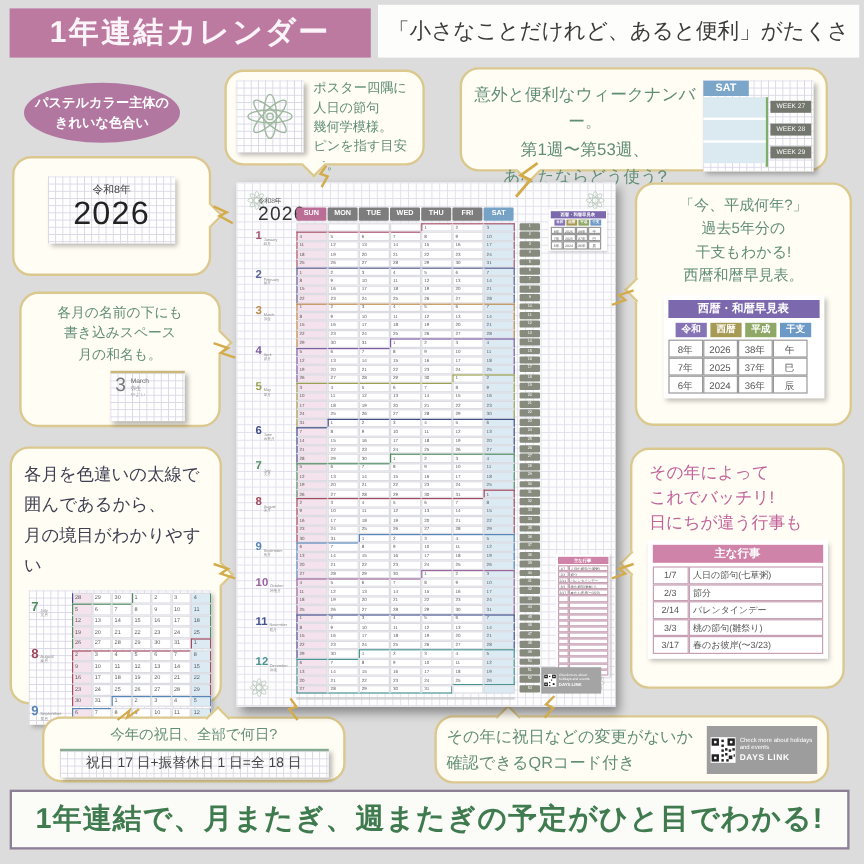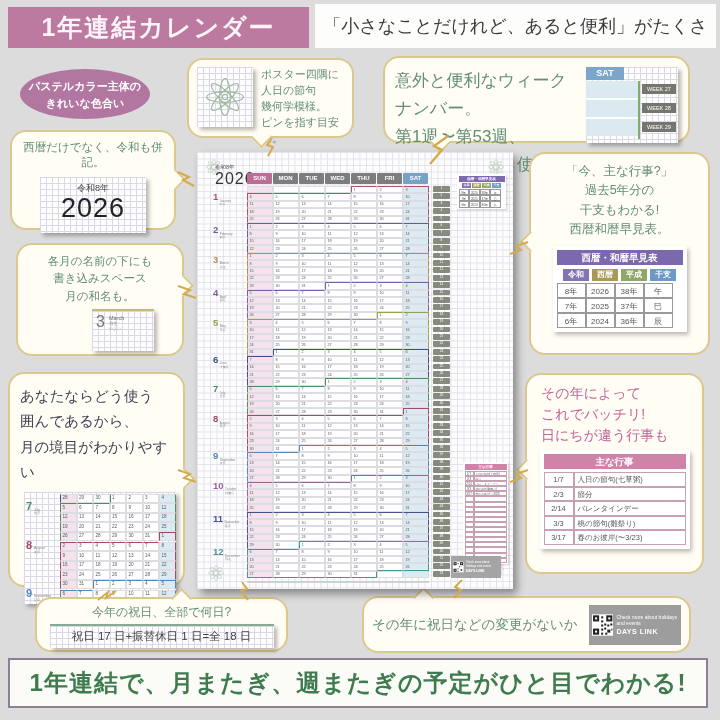--- a/index.html
+++ b/index.html
@@ -90,21 +90,20 @@
   <div class="title-banner">1年連結カレンダー</div>
   <div class="tagline-banner">「小さなことだけれど、あると便利」がたくさん</div>
 
   <div class="ellipse-badge">
     <div>パステルカラー主体の</div>
     <div>きれいな色合い</div>
   </div>
 
   <div class="bubble" style="left:10px;top:130px;width:166px;height:100px;padding:8px 6px;">
     <div class="tail tail-r" style="top:42%;"></div>
-    <div class="green" style="font-size:11.5px;text-align:center;">西暦だけでなく、令和も併記。</div>
     <div class="paper" style="width:106px;height:56px;margin:7px auto 0;text-align:center;">
       <div style="font-size:9px;color:#444;padding-top:5px;">令和8年</div>
       <div style="font-size:27px;color:#222;line-height:1;letter-spacing:1px;">2026</div>
     </div>
   </div>
 
   <div class="bubble" style="left:187px;top:58px;width:167px;height:80px;padding:7px 8px;display:flex;gap:8px;">
     <div class="tail tail-b" style="left:40%;"></div>
     <div class="paper" style="width:56px;height:60px;flex:none;display:flex;align-items:center;justify-content:center;">
       <svg class="flw" width="40" height="40" viewBox="0 0 24 24">
@@ -120,42 +119,42 @@
     <div class="green" style="font-size:11px;line-height:1.45;">
       <div>ポスター四隅に</div>
       <div>人日の節句</div>
       <div>幾何学模様。</div>
       <div>ピンを指す目安に。</div>
     </div>
   </div>
 
   <div class="bubble" style="left:383px;top:56px;width:307px;height:87px;padding:9px 10px;display:flex;gap:6px;">
     <div class="tail tail-b" style="left:16%;"></div>
-    <div class="green" style="font-size:17px;line-height:1.65;flex:1;">
+    <div class="green" style="font-size:14px;line-height:1.65;flex:1;text-align:center;">
       <div>意外と便利なウィークナンバー。</div>
       <div>第1週〜第53週、</div>
       <div>あなたならどう使う?</div>
     </div>
     <div class="paper" style="width:92px;height:76px;flex:none;position:relative;overflow:hidden;">
       <div style="position:absolute;left:0;top:0;width:38px;height:13px;background:#7ba6c9;color:#fff;font-weight:bold;font-size:9px;text-align:center;line-height:13px;">SAT</div>
       <div style="position:absolute;left:0;top:14px;width:52px;height:58px;border-right:2px solid #7fae6a;">
         <div style="height:17px;background:#dbe9f0;border-bottom:2px solid #fff;"></div>
         <div style="height:17px;background:#dbe9f0;border-bottom:2px solid #fff;"></div>
         <div style="height:17px;background:#dbe9f0;"></div>
       </div>
       <div style="position:absolute;left:56px;top:17px;width:34px;height:10px;background:#74776e;color:#fff;font-size:5.5px;text-align:center;line-height:10px;">WEEK 27</div>
       <div style="position:absolute;left:56px;top:36px;width:34px;height:10px;background:#74776e;color:#fff;font-size:5.5px;text-align:center;line-height:10px;">WEEK 28</div>
       <div style="position:absolute;left:56px;top:55px;width:34px;height:10px;background:#74776e;color:#fff;font-size:5.5px;text-align:center;line-height:10px;">WEEK 29</div>
     </div>
   </div>
 
   <div class="bubble" style="left:529px;top:152px;width:181px;height:203px;padding:8px 6px;">
     <div class="tail tail-l" style="top:40%;"></div>
     <div class="green" style="font-size:12.5px;line-height:1.55;text-align:center;">
-      <div>「今、主な行事?」</div>
+      <div>「今、平成何年?」</div>
       <div>過去5年分の</div>
       <div>干支もわかる!</div>
       <div>西暦和暦早見表。</div>
     </div>
     <div id="qrefM" class="qrefM">
         <div class="qr-title">西暦・和暦早見表</div>
         <div class="qr-tags">
           <span style="background: rgb(134, 115, 181);">令和</span>
           <span style="background: rgb(167, 154, 84);">西暦</span>
           <span style="background: rgb(143, 168, 103);">平成</span>
@@ -191,21 +190,21 @@
         <div style="font-size:5.5px;color:#666;">March</div>
         <div style="font-size:4.5px;color:#888;">弥生</div>
         <div style="font-size:4px;color:#999;">やよい</div>
       </div>
     </div>
   </div>
 
   <div class="bubble" style="left:8px;top:372px;width:177px;height:215px;padding:10px 8px 6px 10px;">
     <div class="tail tail-r" style="top:46%;"></div>
     <div style="font-size:14.5px;line-height:1.75;color:#3f3f52;">
-      <div>あなたならどう使う</div>
+      <div>各月を色違いの太線で</div>
       <div>囲んであるから、</div>
       <div>月の境目がわかりやすい</div>
     </div>
     <div class="paper" style="width:152px;height:112px;margin:6px 0 0 4px;position:relative;overflow:hidden;">
       <div id="miniCal" style="position: absolute; left: 2px; top: 2px; width: 115.5px; height: 134.4px;">
           <div class="cell" style="left: 34px; top: 0px; width: 16.5px; height: 9.6px; background: rgb(244, 226, 236); border-left: 1.6px solid rgb(63, 79, 134);">
             <span style="font-size: 4.6px;">28</span>
           </div>
           <div class="cell" style="left: 50.5px; top: 0px; width: 16.5px; height: 9.6px; background: rgb(255, 255, 255);">
             <span style="font-size: 4.6px;">29</span>
@@ -498,20 +497,21 @@
   <div class="bubble" style="left:35px;top:597px;width:253px;height:55px;padding:5px 10px;">
     <div class="tail tail-t" style="left:55%;"></div>
     <div class="green" style="font-size:12px;text-align:center;">今年の祝日、全部で何日?</div>
     <div class="paper" style="width:224px;height:22px;margin:3px auto 0;border-top:2px solid #87ab90;font-size:11.5px;color:#444;text-align:center;line-height:21px;">祝日 17 日+振替休日 1 日=全 18 日</div>
   </div>
 
   <div class="bubble" style="left:362px;top:596px;width:329px;height:57px;padding:7px 8px;display:flex;gap:6px;align-items:center;">
     <div class="tail tail-t" style="left:16%;"></div>
     <div class="green" style="font-size:13.5px;line-height:1.6;flex:1;">
       <div>その年に祝日などの変更がないか</div>
+      <div>確認できるQRコード付き</div>
     </div>
     <div class="qrbox" style="width:92px;height:40px;flex:none;padding:3px;box-sizing:border-box;gap:3px;">
       <svg width="30" height="30" viewBox="0 0 21 21">
         <rect width="21" height="21" fill="#fff"></rect>
         <g fill="#222">
           <rect x="1" y="1" width="6" height="6"></rect>
             <rect x="14" y="1" width="6" height="6"></rect>
             <rect x="1" y="14" width="6" height="6"></rect>
           <rect x="3" y="3" width="2" height="2" fill="#fff"></rect>
             <rect x="16" y="3" width="2" height="2" fill="#fff"></rect>

